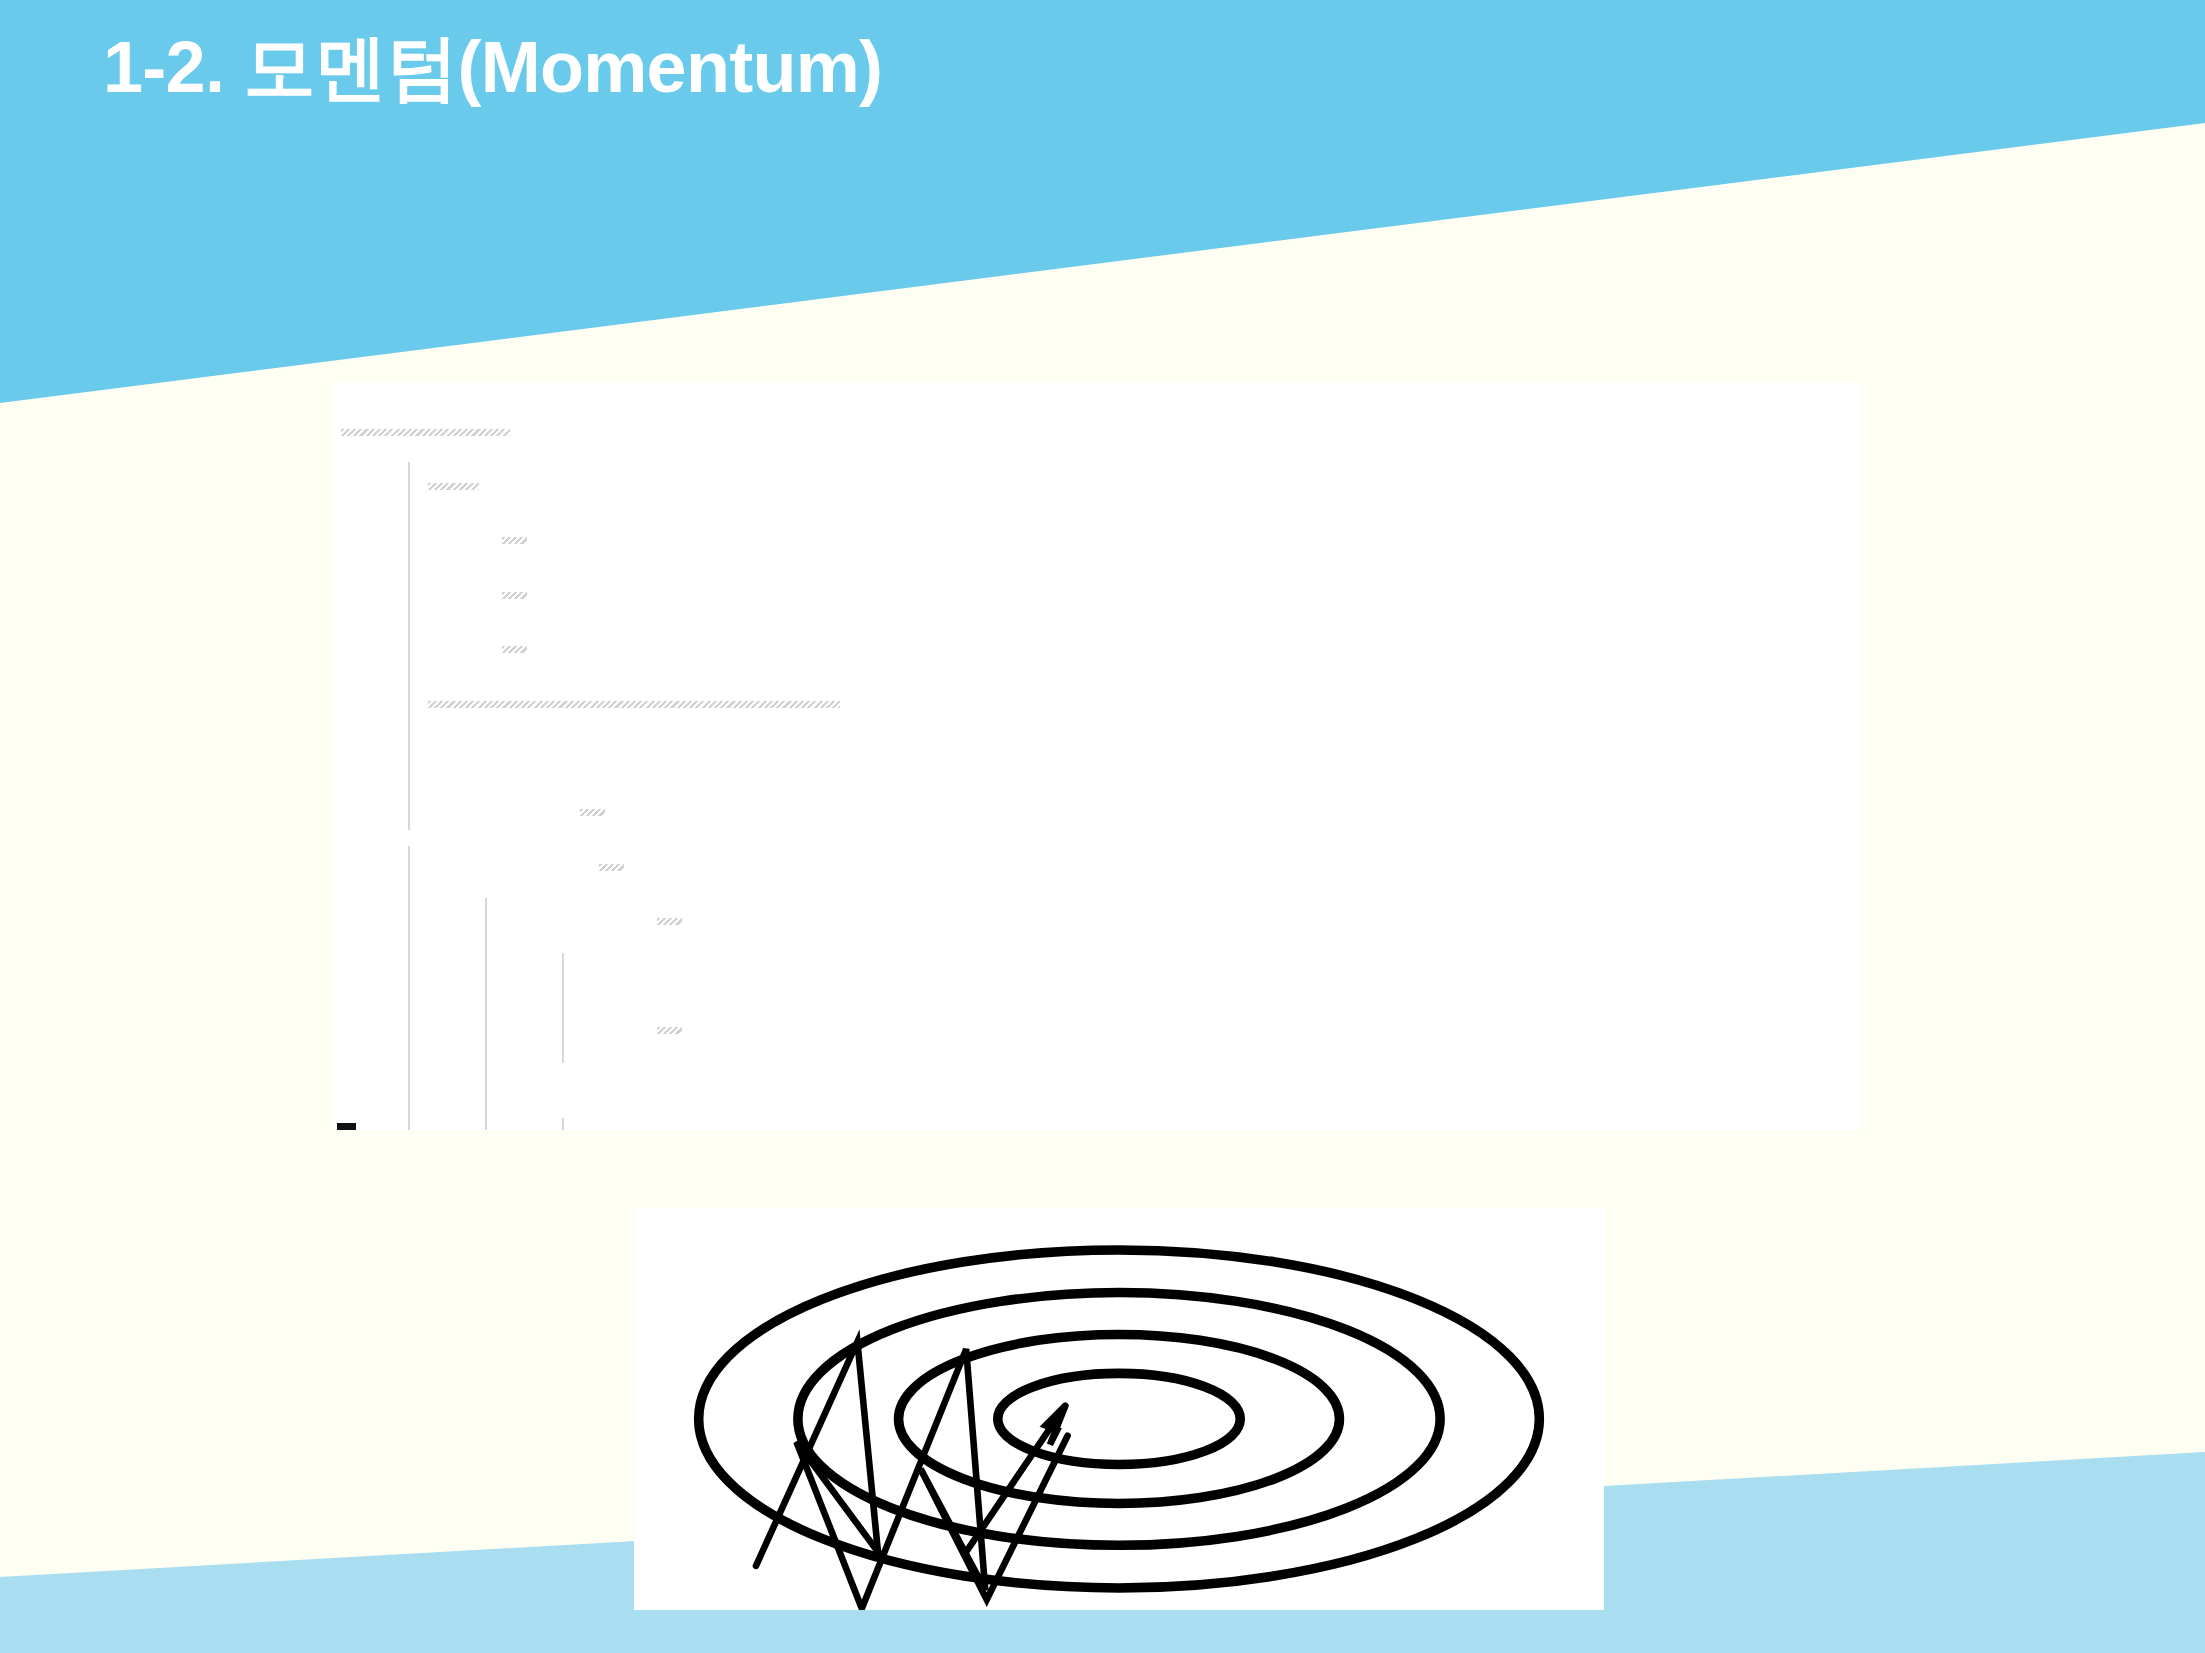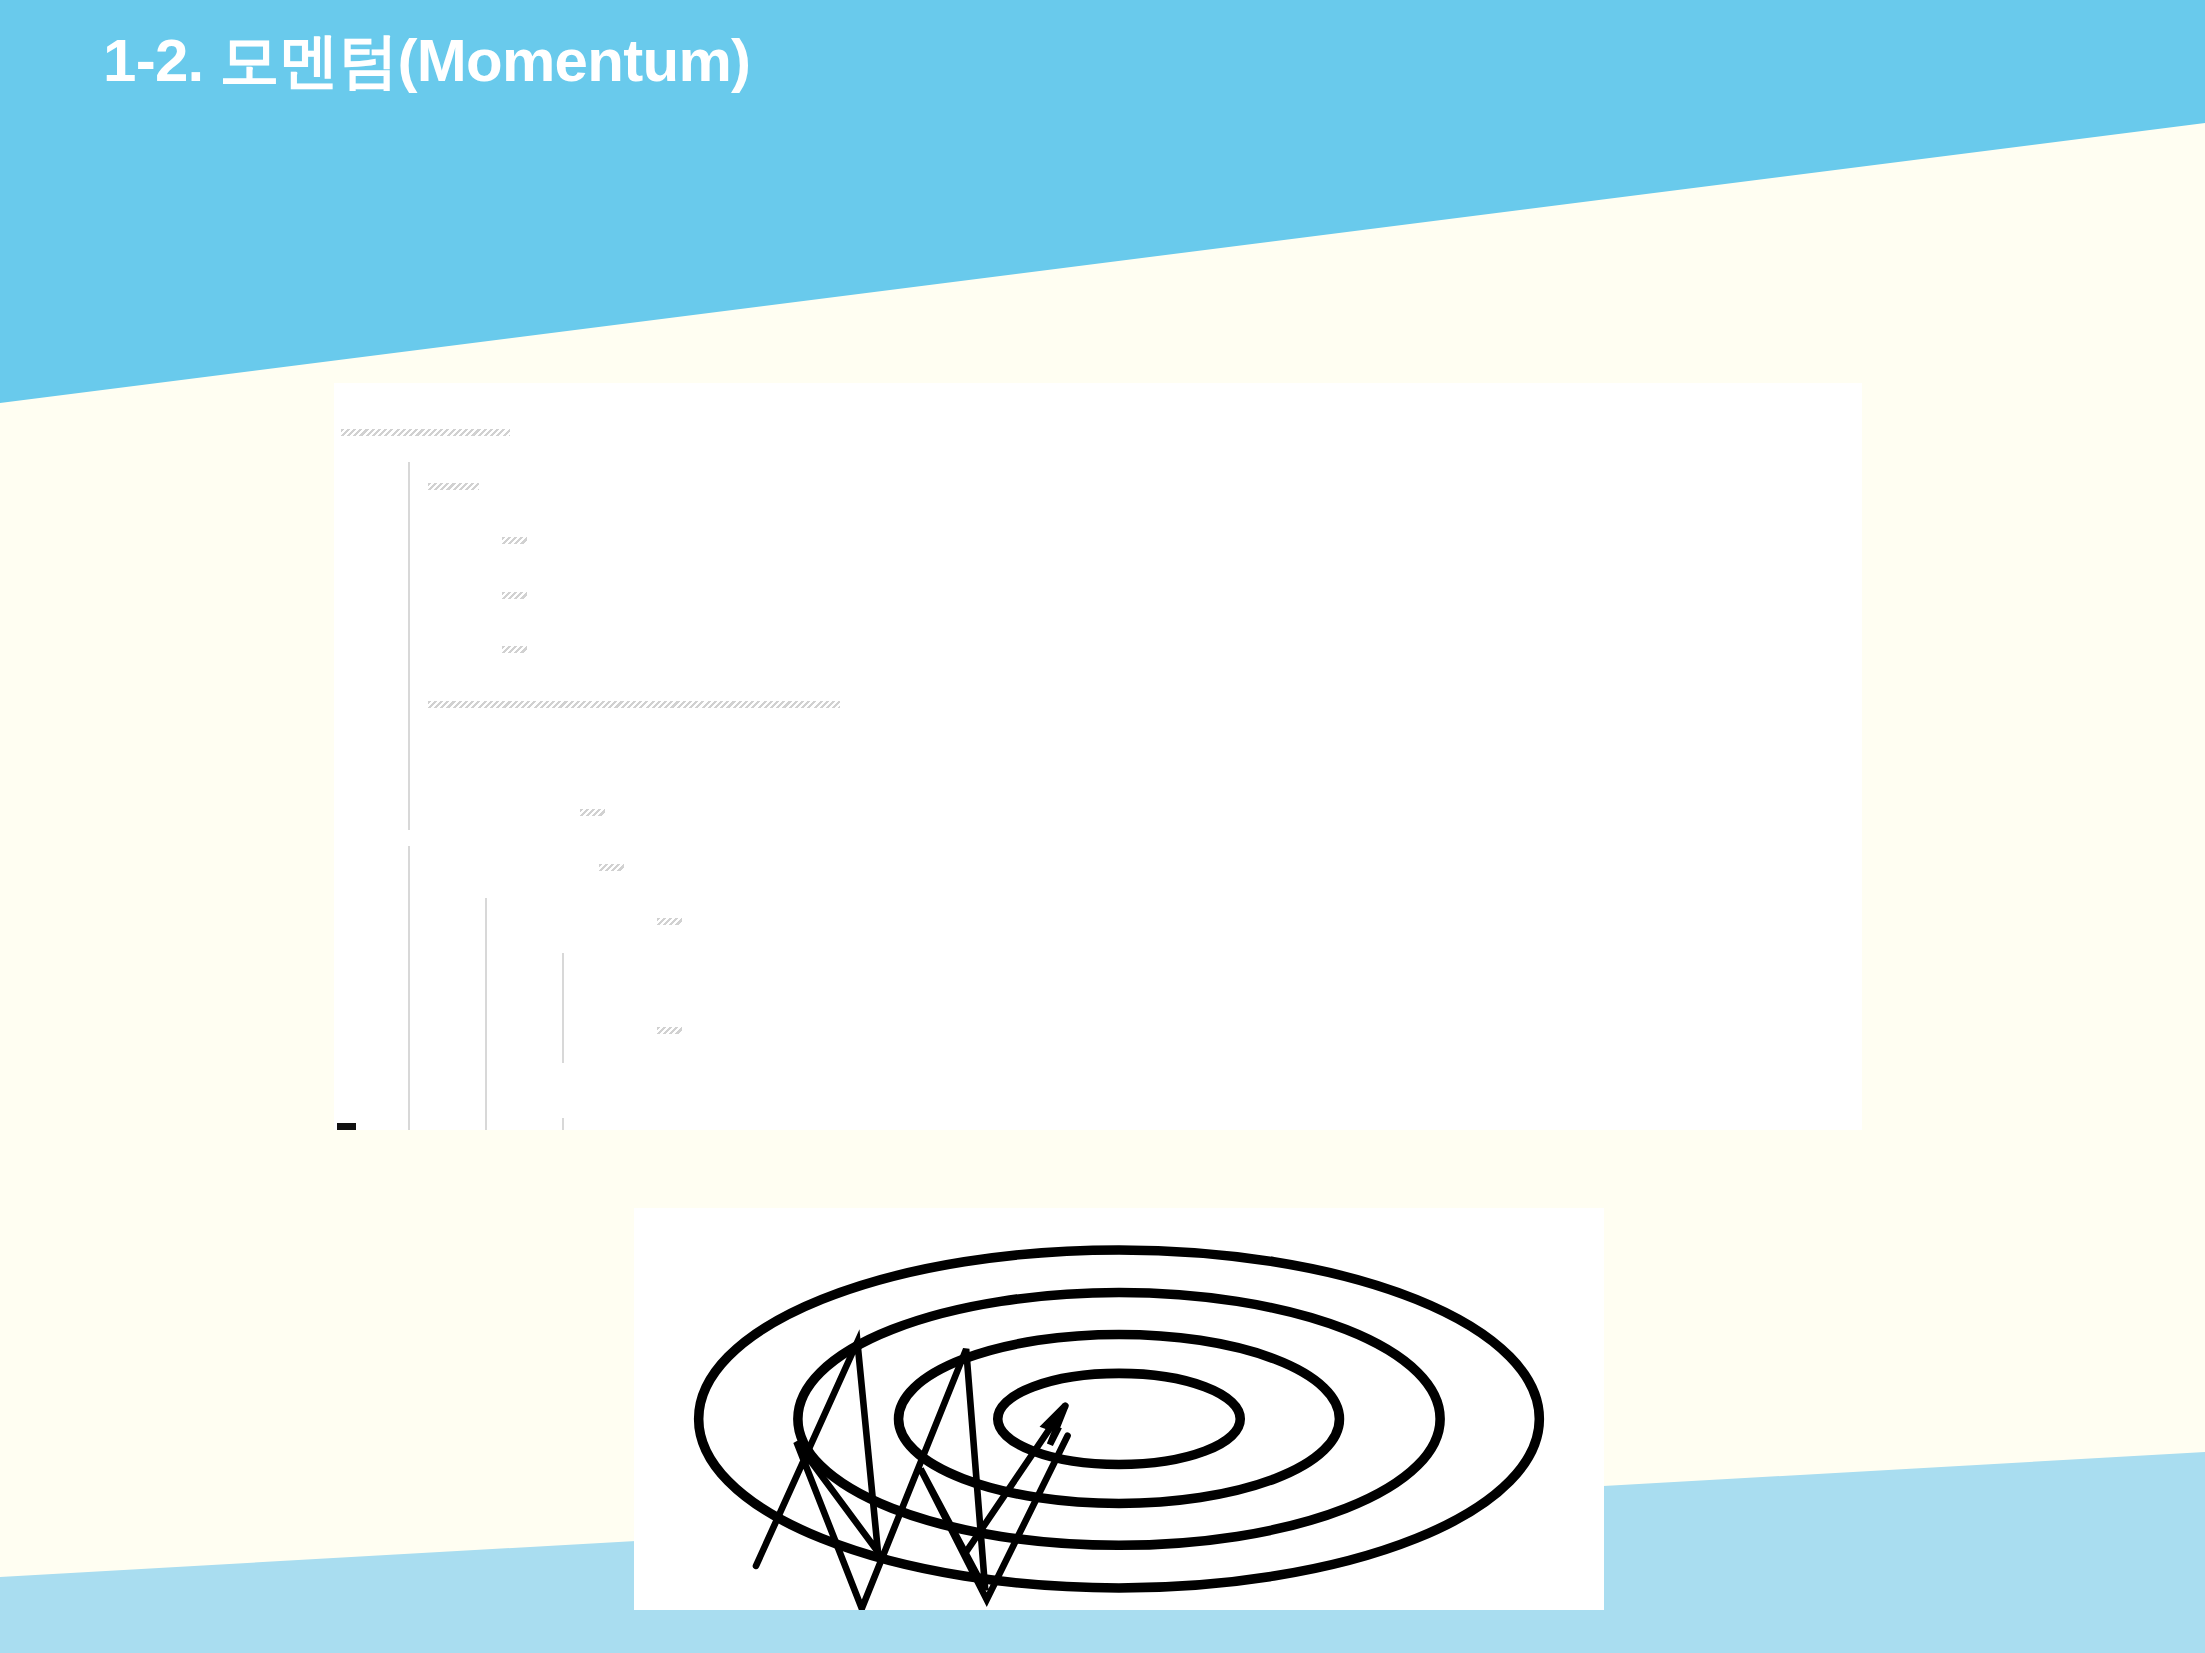--- a/index.html
+++ b/index.html
@@ -42,21 +42,21 @@
     z-index: 1;
   }
 
   
   .slide-title {
     position: absolute;
     left: 103px;
     top: 28px;
     z-index: 5;
     color: #FFFFFF;
-    font-size: 60px;
+    font-size: 72px;
     font-weight: bold;
     letter-spacing: -0.7px;
     line-height: 1.1;
     white-space: nowrap;
     font-family: "Liberation Sans", sans-serif;
   }
 
   
   .code-panel {
     position: absolute;

